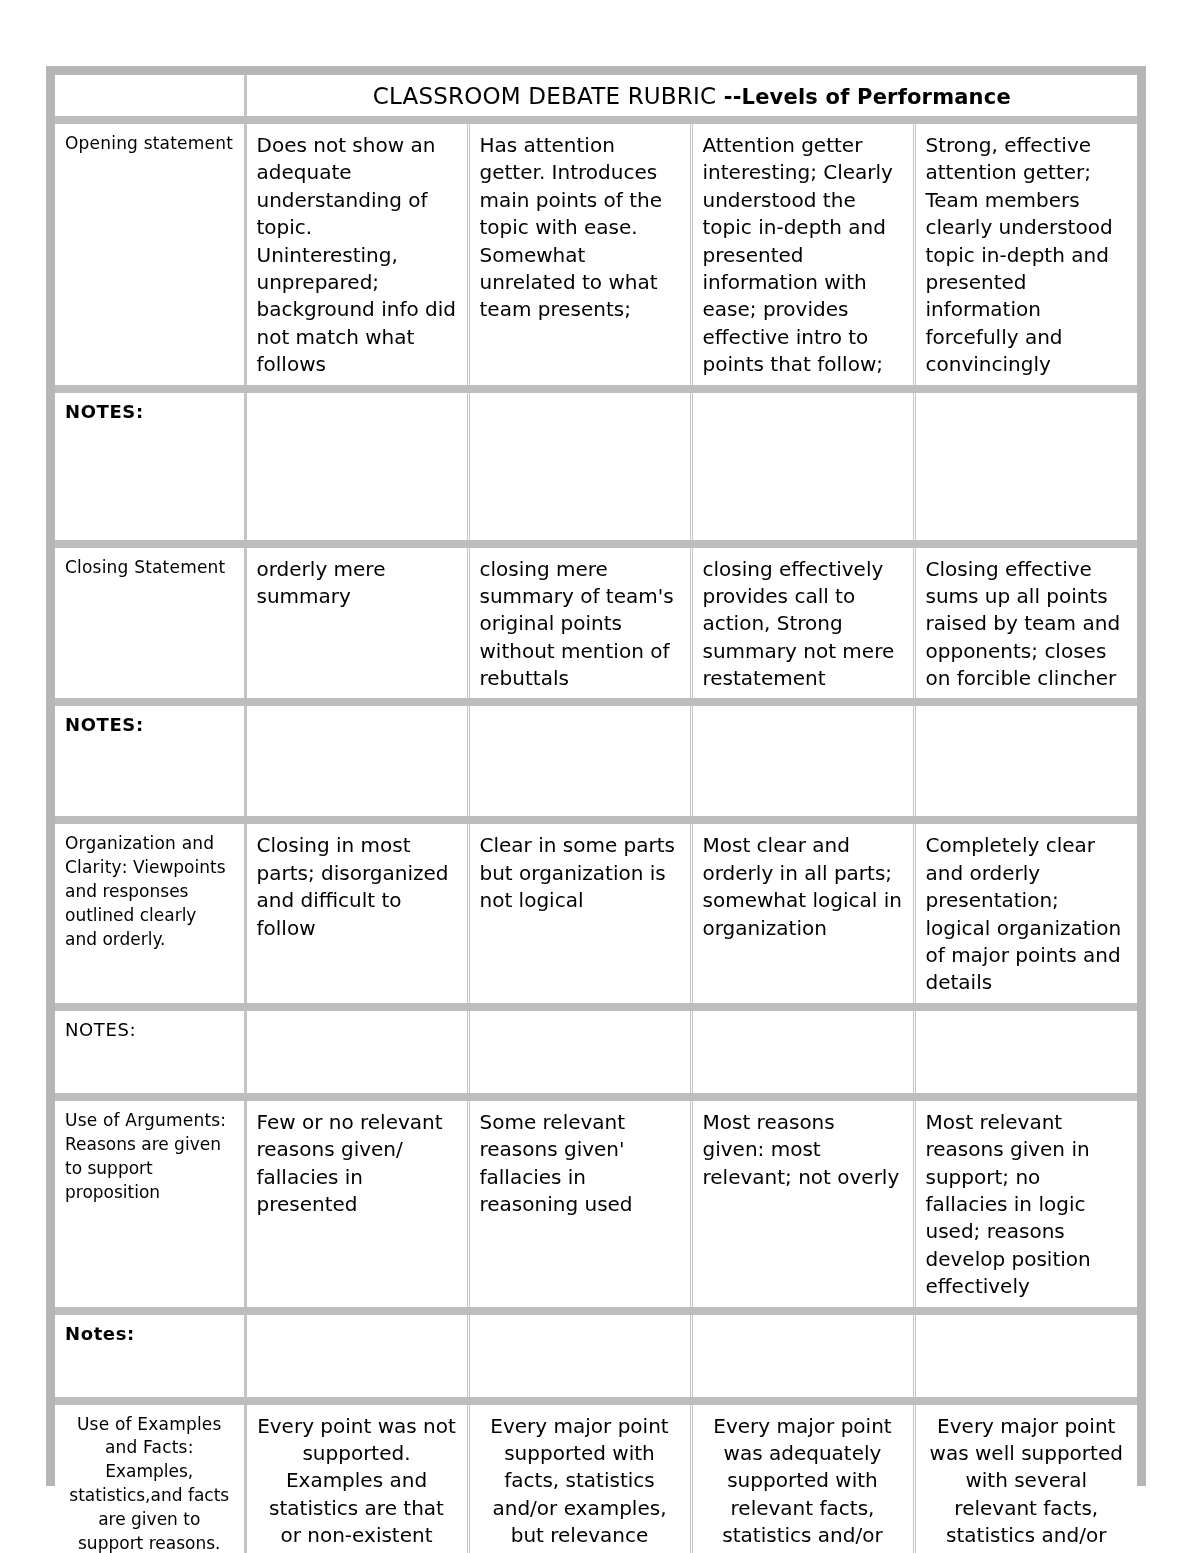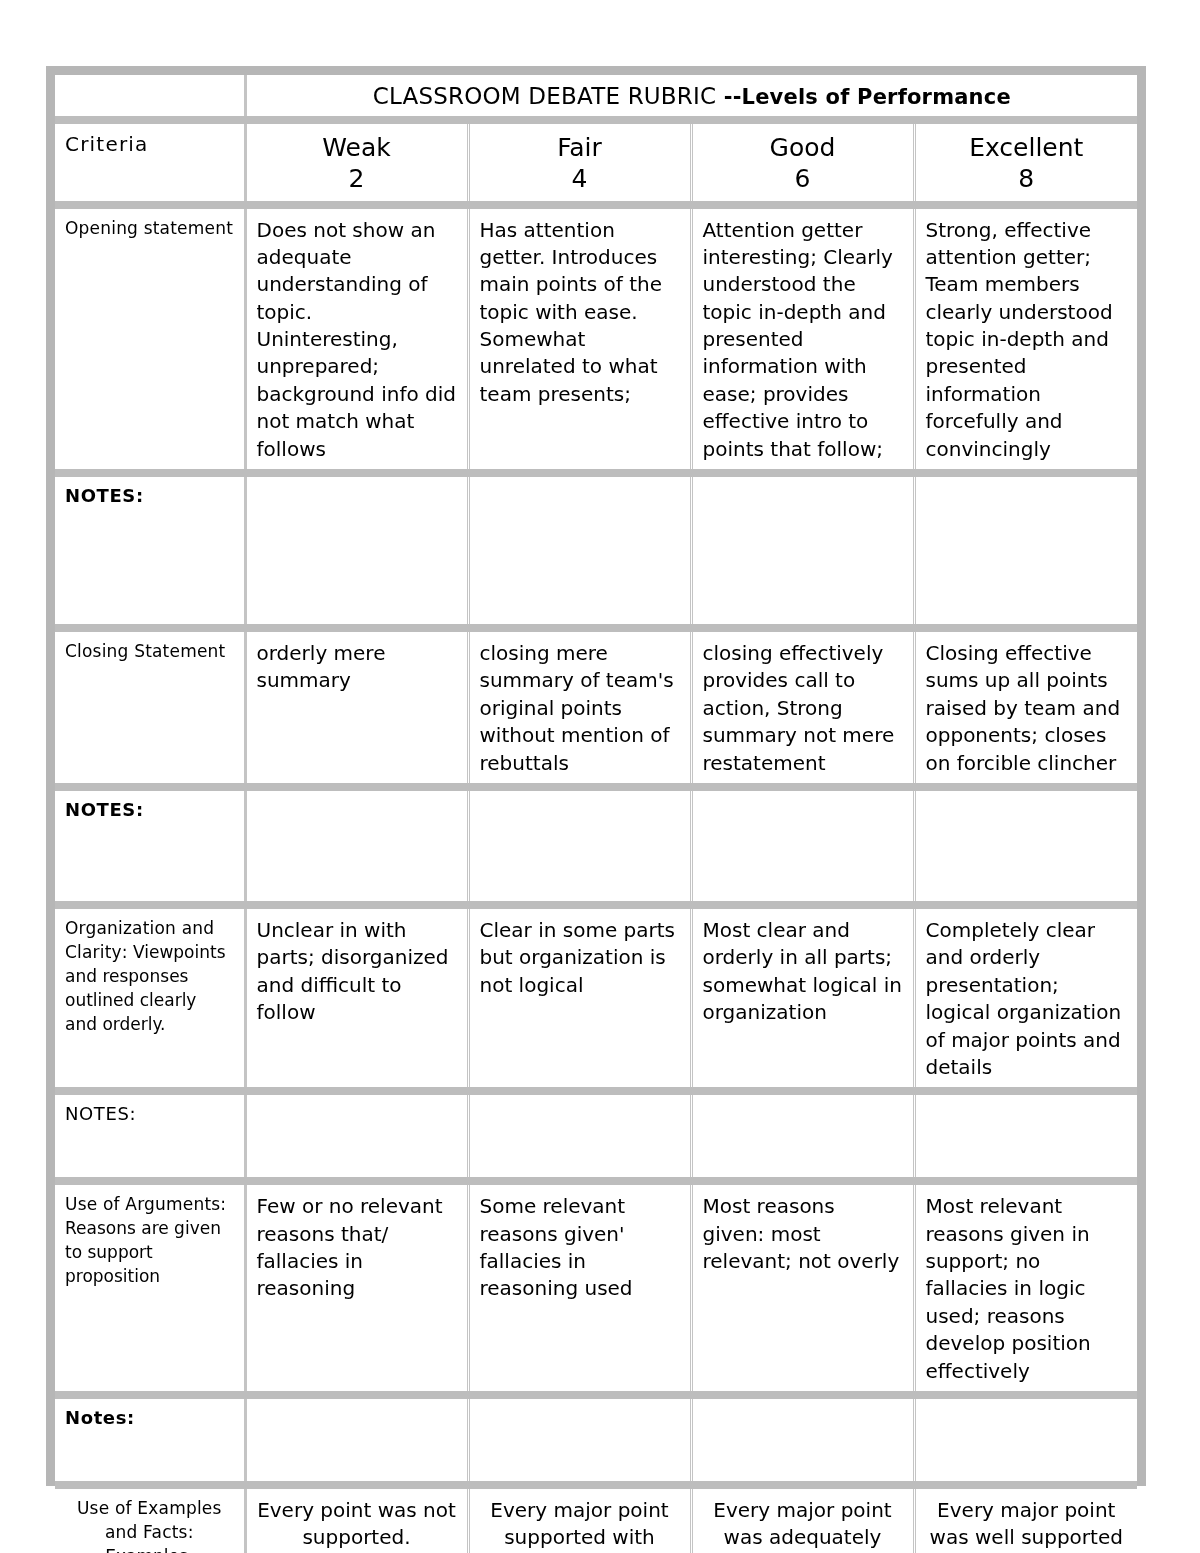--- a/index.html
+++ b/index.html
@@ -157,39 +157,20 @@
       </colgroup>
       <tbody>
 
         <tr>
           <td class="title-blank"></td>
           <td class="title-cell" colspan="4">
             <span class="title-main">CLASSROOM DEBATE RUBRIC </span><span class="title-sub">--Levels of Performance</span>
           </td>
         </tr>
 
-        <tr>
-          <td class="hdr-criteria">Criteria</td>
-          <td class="hdr-level">
-            <span>Weak</span>
-            <span class="lvl-score">2</span>
-          </td>
-          <td class="hdr-level dbl-left">
-            <span>Fair</span>
-            <span class="lvl-score">4</span>
-          </td>
-          <td class="hdr-level dbl-left">
-            <span>Good</span>
-            <span class="lvl-score">6</span>
-          </td>
-          <td class="hdr-level dbl-left">
-            <span>Excellent</span>
-            <span class="lvl-score">8</span>
-          </td>
-        </tr>
 
         <tr>
           <td class="crit-cell">
             <span class="crit-title">Opening statement</span><span class="crit-desc"></span>
           </td>
           <td class="desc-cell">Does not show an adequate understanding of topic. Uninteresting, unprepared; background info did not match what follows</td>
           <td class="desc-cell dbl-left">Has attention getter. Introduces main points of the topic with ease. Somewhat unrelated to what team presents;</td>
           <td class="desc-cell dbl-left">Attention getter interesting; Clearly understood the topic in-depth and presented information with ease; provides effective intro to points that follow;</td>
           <td class="desc-cell dbl-left">Strong, effective attention getter; Team members clearly understood  topic in-depth and presented information forcefully and convincingly</td>
         </tr>
@@ -217,39 +198,39 @@
           <td class="empty-cell"></td>
           <td class="empty-cell dbl-left"></td>
           <td class="empty-cell dbl-left"></td>
           <td class="empty-cell dbl-left"></td>
         </tr>
 
         <tr>
           <td class="crit-cell">
             <span class="crit-title">Organization and Clarity</span><span class="crit-desc">: Viewpoints and responses outlined clearly and orderly.</span>
           </td>
-          <td class="desc-cell">Unclear in with parts; disorganized and difficult to follow</td>
+          <td class="desc-cell">Closing in most parts; disorganized and difficult to follow</td>
           <td class="desc-cell dbl-left">Clear in some parts but organization is not logical</td>
           <td class="desc-cell dbl-left">Most clear and orderly in all parts; somewhat logical in organization</td>
           <td class="desc-cell dbl-left">Completely clear and orderly presentation; logical organization of major points and details</td>
         </tr>
 
         <tr style="height:90px;">
           <td class="notes-cell notes-reg">NOTES:</td>
           <td class="empty-cell"></td>
           <td class="empty-cell dbl-left"></td>
           <td class="empty-cell dbl-left"></td>
           <td class="empty-cell dbl-left"></td>
         </tr>
 
         <tr>
           <td class="crit-cell">
             <span class="crit-title"> Use of Arguments:</span><br><span class="crit-desc">Reasons are given to support proposition</span>
           </td>
-          <td class="desc-cell">Few or no relevant reasons that/ fallacies in reasoning</td>
+          <td class="desc-cell">Few or no relevant reasons given/ fallacies in presented</td>
           <td class="desc-cell dbl-left">Some relevant reasons given' fallacies in reasoning used</td>
           <td class="desc-cell dbl-left">Most reasons given: most relevant; not overly</td>
           <td class="desc-cell dbl-left">Most relevant reasons given in support; no fallacies in logic used; reasons develop position effectively</td>
         </tr>
 
         <tr style="height:90px;">
           <td class="notes-cell notes-bold">Notes:</td>
           <td class="empty-cell"></td>
           <td class="empty-cell dbl-left"></td>
           <td class="empty-cell dbl-left"></td>

